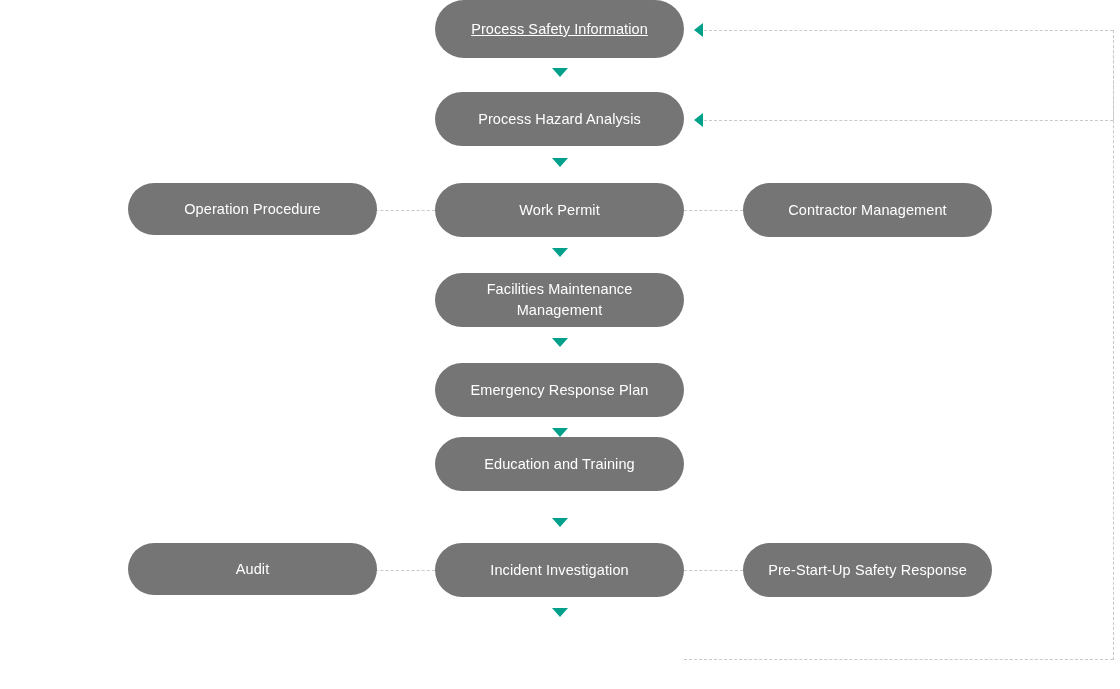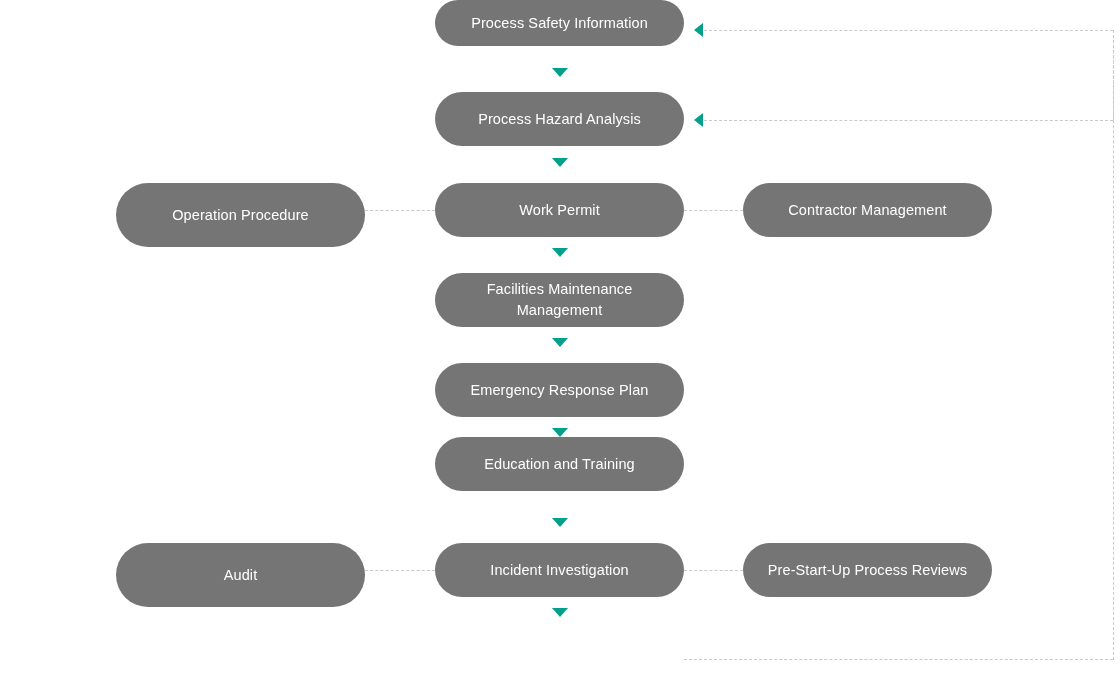--- a/index.html
+++ b/index.html
@@ -31,27 +31,27 @@
     align-items: center;
     justify-content: center;
     text-align: center;
     font-size: 14.5px;
     line-height: 1.42;
     letter-spacing: 0.1px;
     padding: 0 14px;
     z-index: 5;
   }
   .node.center { left: 435px; width: 249px; height: 54px; }
-  .node.left   { left: 116px; width: 249px; height: 64px; }
+  .node.left   { left: 128px; width: 249px; height: 52px; }
   .node.right  { left: 743px; width: 249px; height: 54px; }
 
   .node .label { display: block; width: 100%; }
 
   
-  .node.clip-top { height: 46px; }
+  .node.clip-top { height: 58px; text-decoration: underline; }
   .node.clip-bottom { height: 56px; }
 
   
   .v-arrow {
     position: absolute;
     left: 552px;
     width: 16px;
     height: 10px;
     z-index: 4;
   }
@@ -158,16 +158,16 @@
 
   <div class="node left" style="top:543px;">
     <span class="label">Audit</span>
   </div>
 
   <div class="node right" style="top:183px;">
     <span class="label">Contractor Management</span>
   </div>
 
   <div class="node right" style="top:543px;">
-    <span class="label">Pre-Start-Up Process Reviews</span>
+    <span class="label">Pre-Start-Up Safety Response</span>
   </div>
 
 </div>
 
 </body></html>

